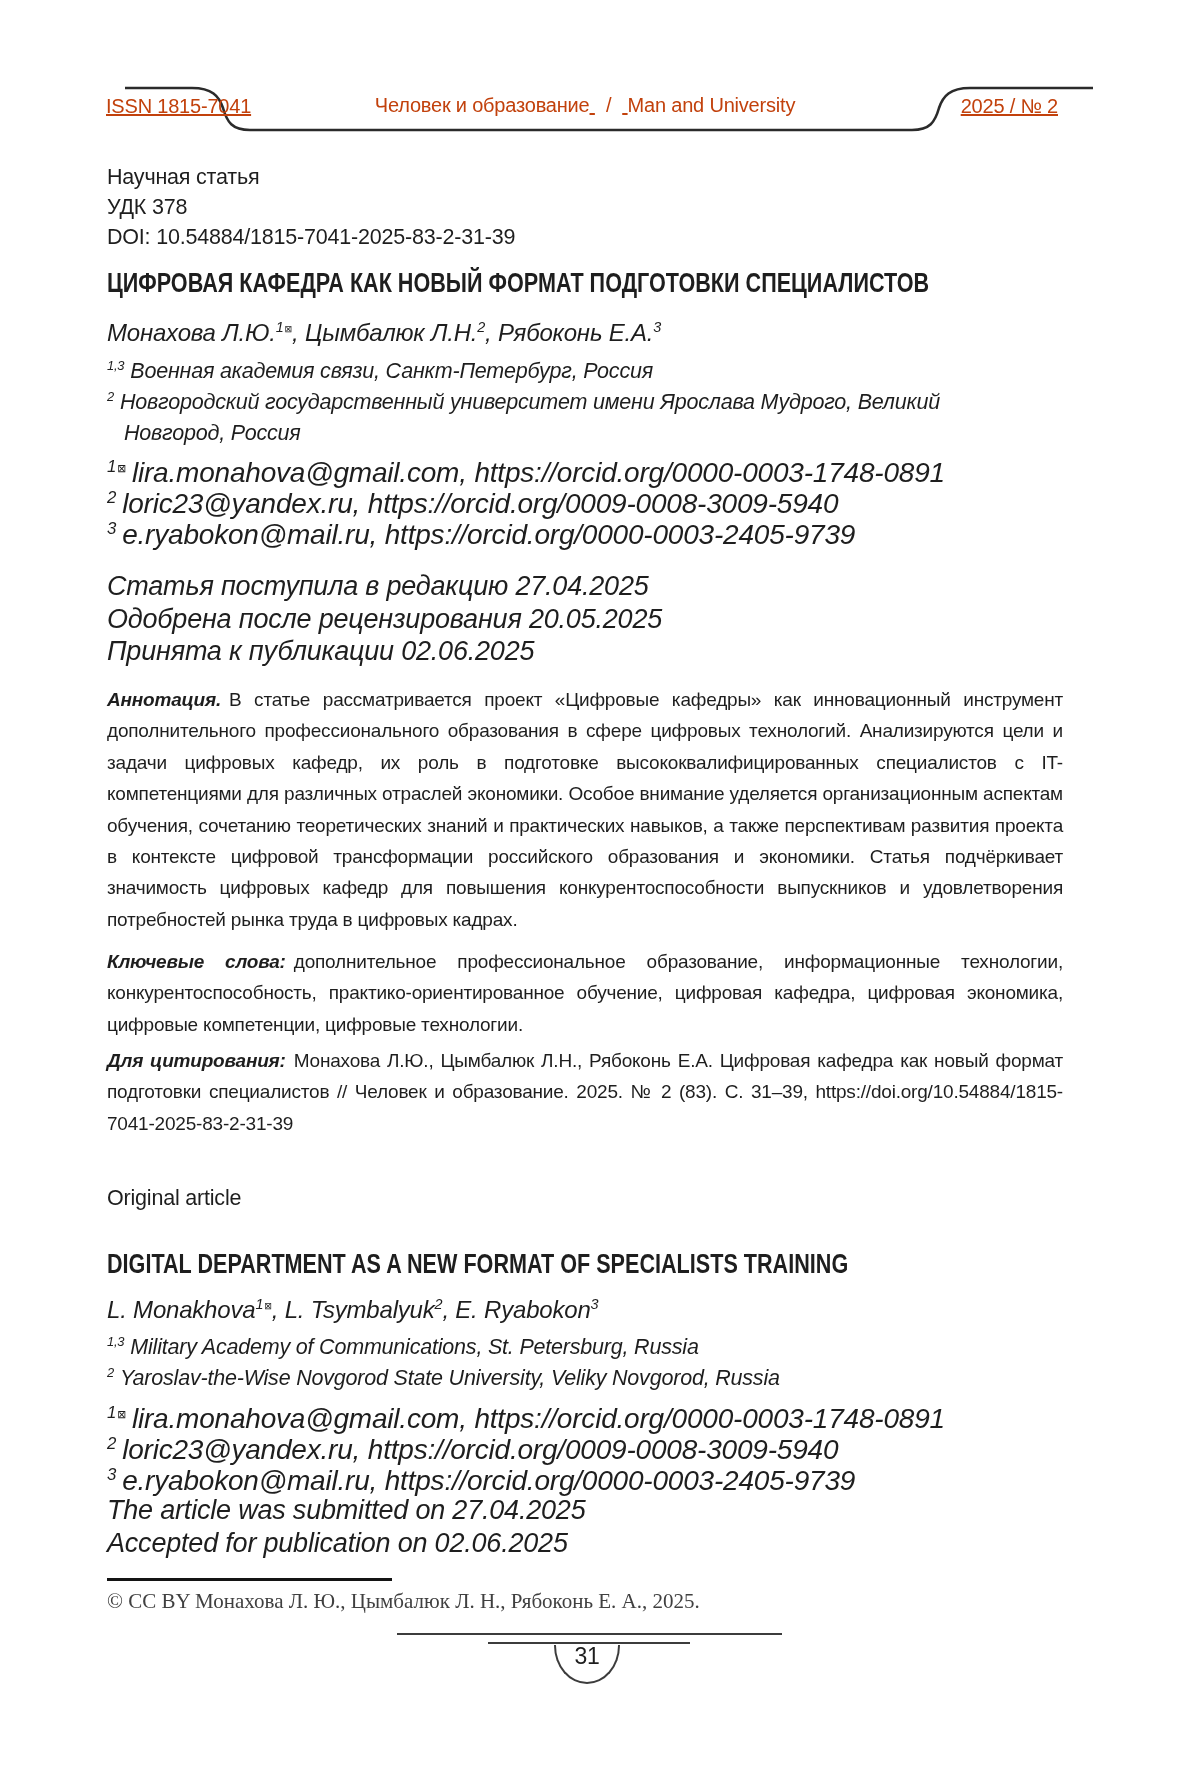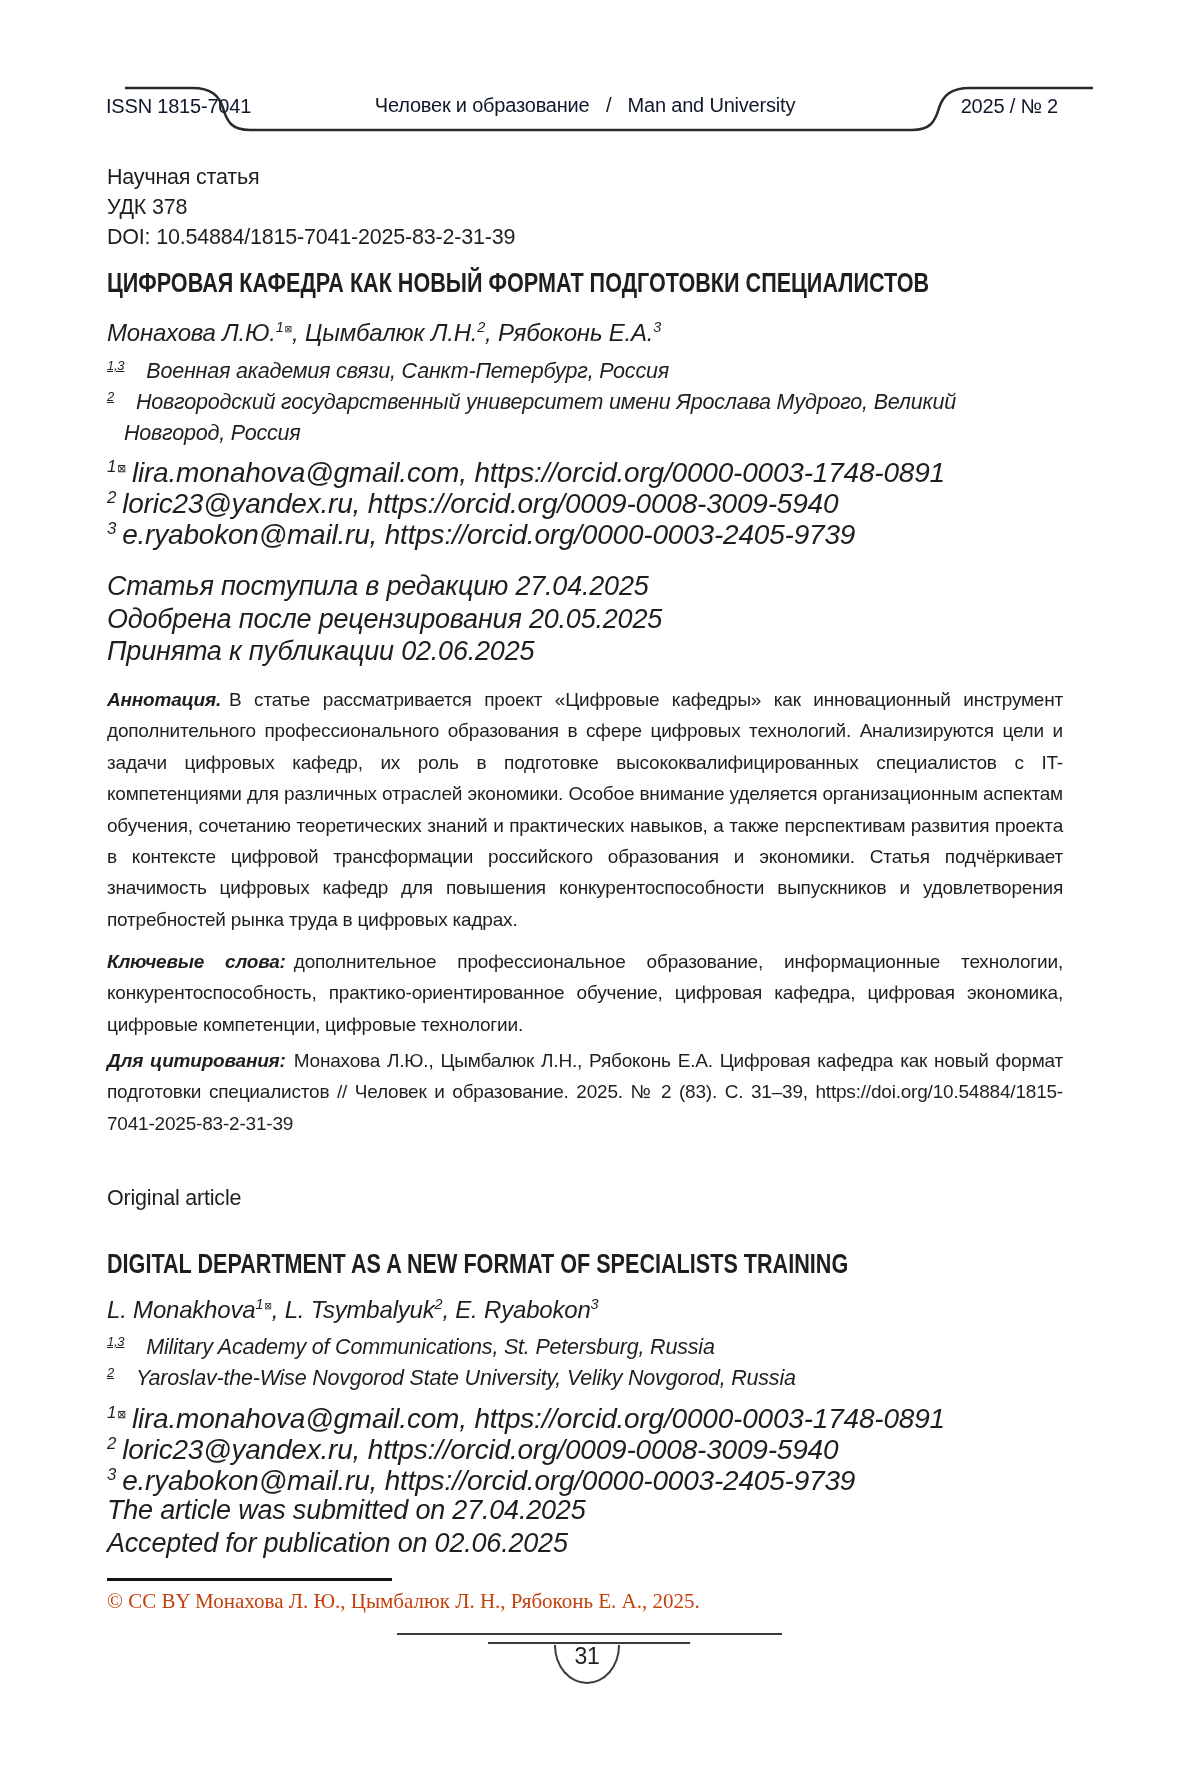--- a/index.html
+++ b/index.html
@@ -5,40 +5,40 @@
   html,body{margin:0;padding:0;background:#ffffff;}
   body{
     width:1200px;height:1783px;position:relative;overflow:hidden;
     font-family:"Liberation Sans",sans-serif;color:#1e1e1e;
     letter-spacing:-0.2px;
   }
   .page{position:absolute;inset:0;}
 
   
   #head-svg{position:absolute;left:0;top:74px;width:1200px;height:62px;}
-  .head-txt{position:absolute;font-size:20px;color:#0f172a;white-space:nowrap;}
+  .head-txt{position:absolute;font-size:20px;color:#c2410c;white-space:nowrap;text-decoration:underline;}
   #head-issn{left:106px;top:95px;}
   #head-center{left:0;top:94px;width:1170px;text-align:center;}
   #head-center span{display:inline-block;}
   #head-center .gap{margin:0 11px;}
   #head-issue{right:142px;top:95px;margin-left:16px;}
 
   
   .col{position:absolute;left:107px;width:956px;}
 
   #meta{top:162px;font-size:21.5px;line-height:30px;}
   #title-ru{top:268px;font-size:27px;font-weight:bold;white-space:nowrap;
             transform:scaleX(0.8);transform-origin:left top;letter-spacing:0;}
   .authors{font-style:italic;font-size:24px;}
   #authors-ru{top:319px;}
   sup{font-size:0.6em;vertical-align:super;line-height:0;}
   .env{font-style:normal;font-size:0.64em;margin-left:1px;}
   .aff{font-style:italic;font-size:21.5px;line-height:31px;}
   .aff .line{padding-left:17px;text-indent:-17px;max-width:908px;}
-  .aff sup{margin-right:22px;font-style:italic;text-decoration:underline;}
+  .aff sup{margin-right:6px;font-style:italic;}
   #aff-ru{top:356px;}
   .contacts{font-style:italic;font-size:28px;line-height:31px;}
   .contacts .line{padding-left:17px;text-indent:-17px;}
   .contacts sup{margin-right:6px;}
   #contacts-ru{top:457px;}
   .dates{font-style:italic;font-size:27px;line-height:32.5px;}
   #dates-ru{top:570px;}
 
   .para{font-size:19px;line-height:31.4px;text-align:justify;}
   .para .lbl{font-weight:bold;font-style:italic;margin-right:8px;}
@@ -50,21 +50,21 @@
   #title-en{top:1249px;font-size:27px;font-weight:bold;white-space:nowrap;
             transform:scaleX(0.8);transform-origin:left top;letter-spacing:0;}
   #authors-en{top:1296px;}
   #aff-en{top:1332px;}
   #contacts-en{top:1403px;}
   #dates-en{top:1494px;}
 
   
   #fn-rule{top:1578px;width:285px;border-top:3.5px solid #141414;height:0;}
   #footnote{top:1589px;font-family:"Liberation Serif",serif;font-size:21px;
-            letter-spacing:0;color:#c2410c;}
+            letter-spacing:0;color:#404040;}
 
   
   .f-line{position:absolute;height:0;border-top:2.5px solid #3c3c3c;}
   #f-line-1{left:397px;top:1633px;width:385px;}
   #f-line-2{left:488px;top:1642px;width:202px;}
   #page-cradle{position:absolute;left:554px;top:1645px;width:66px;height:39px;
                border:2.5px solid #3c3c3c;border-top:none;
                border-radius:0 0 36px 36px / 0 0 42px 42px;
                box-sizing:border-box;text-align:center;}
   #page-num{font-size:23px;font-weight:normal;color:#1e1e1e;line-height:26px;

